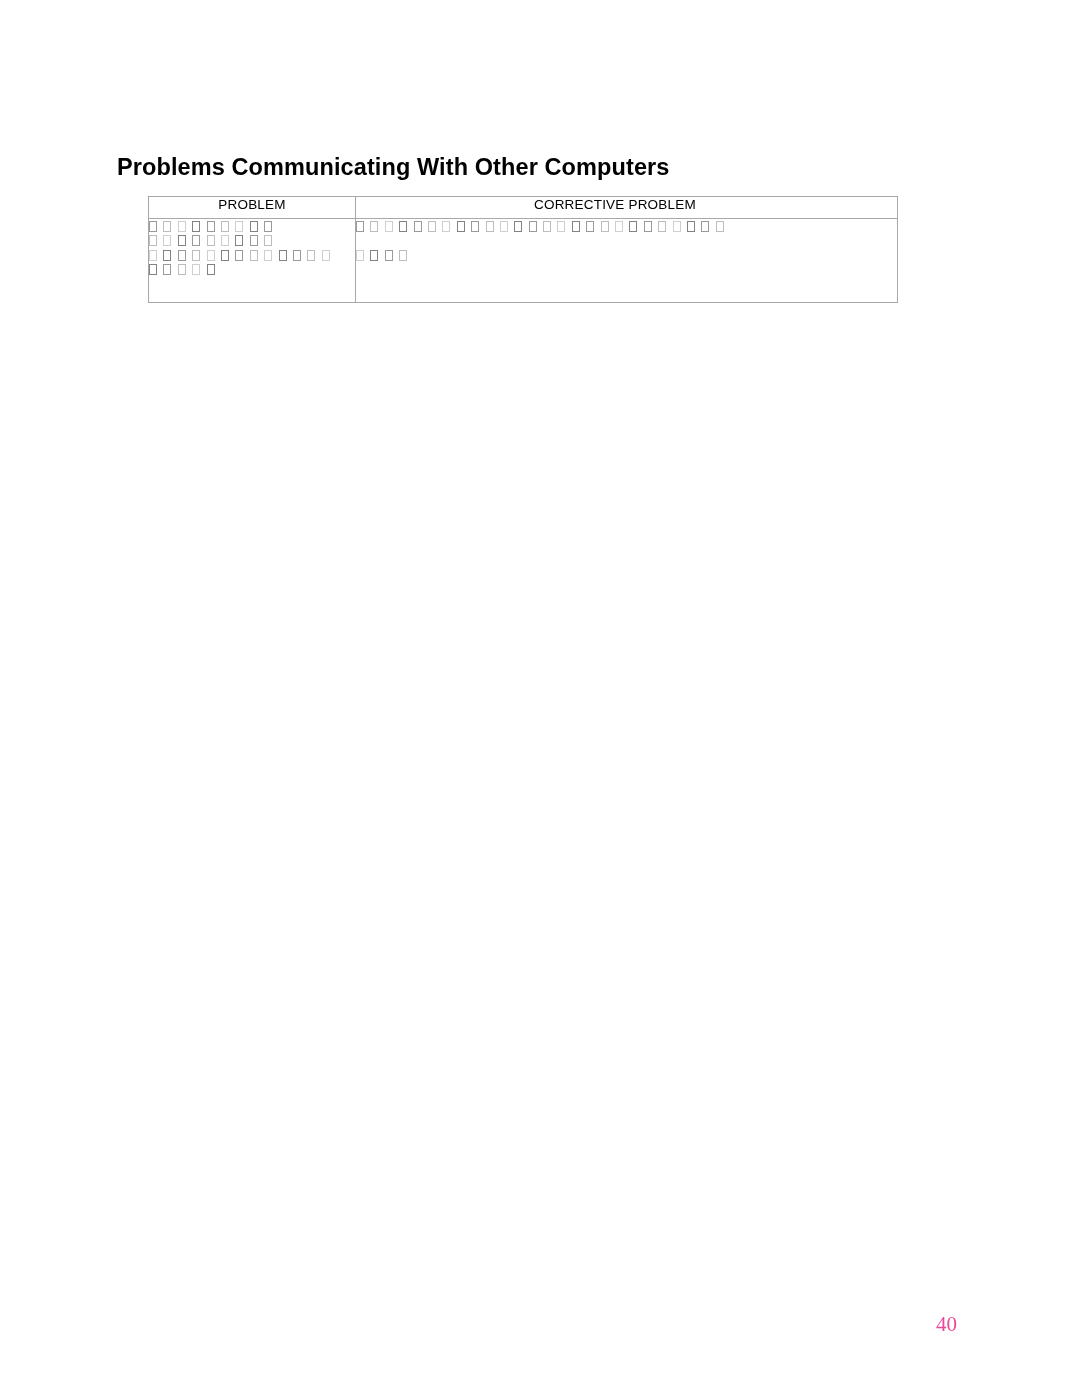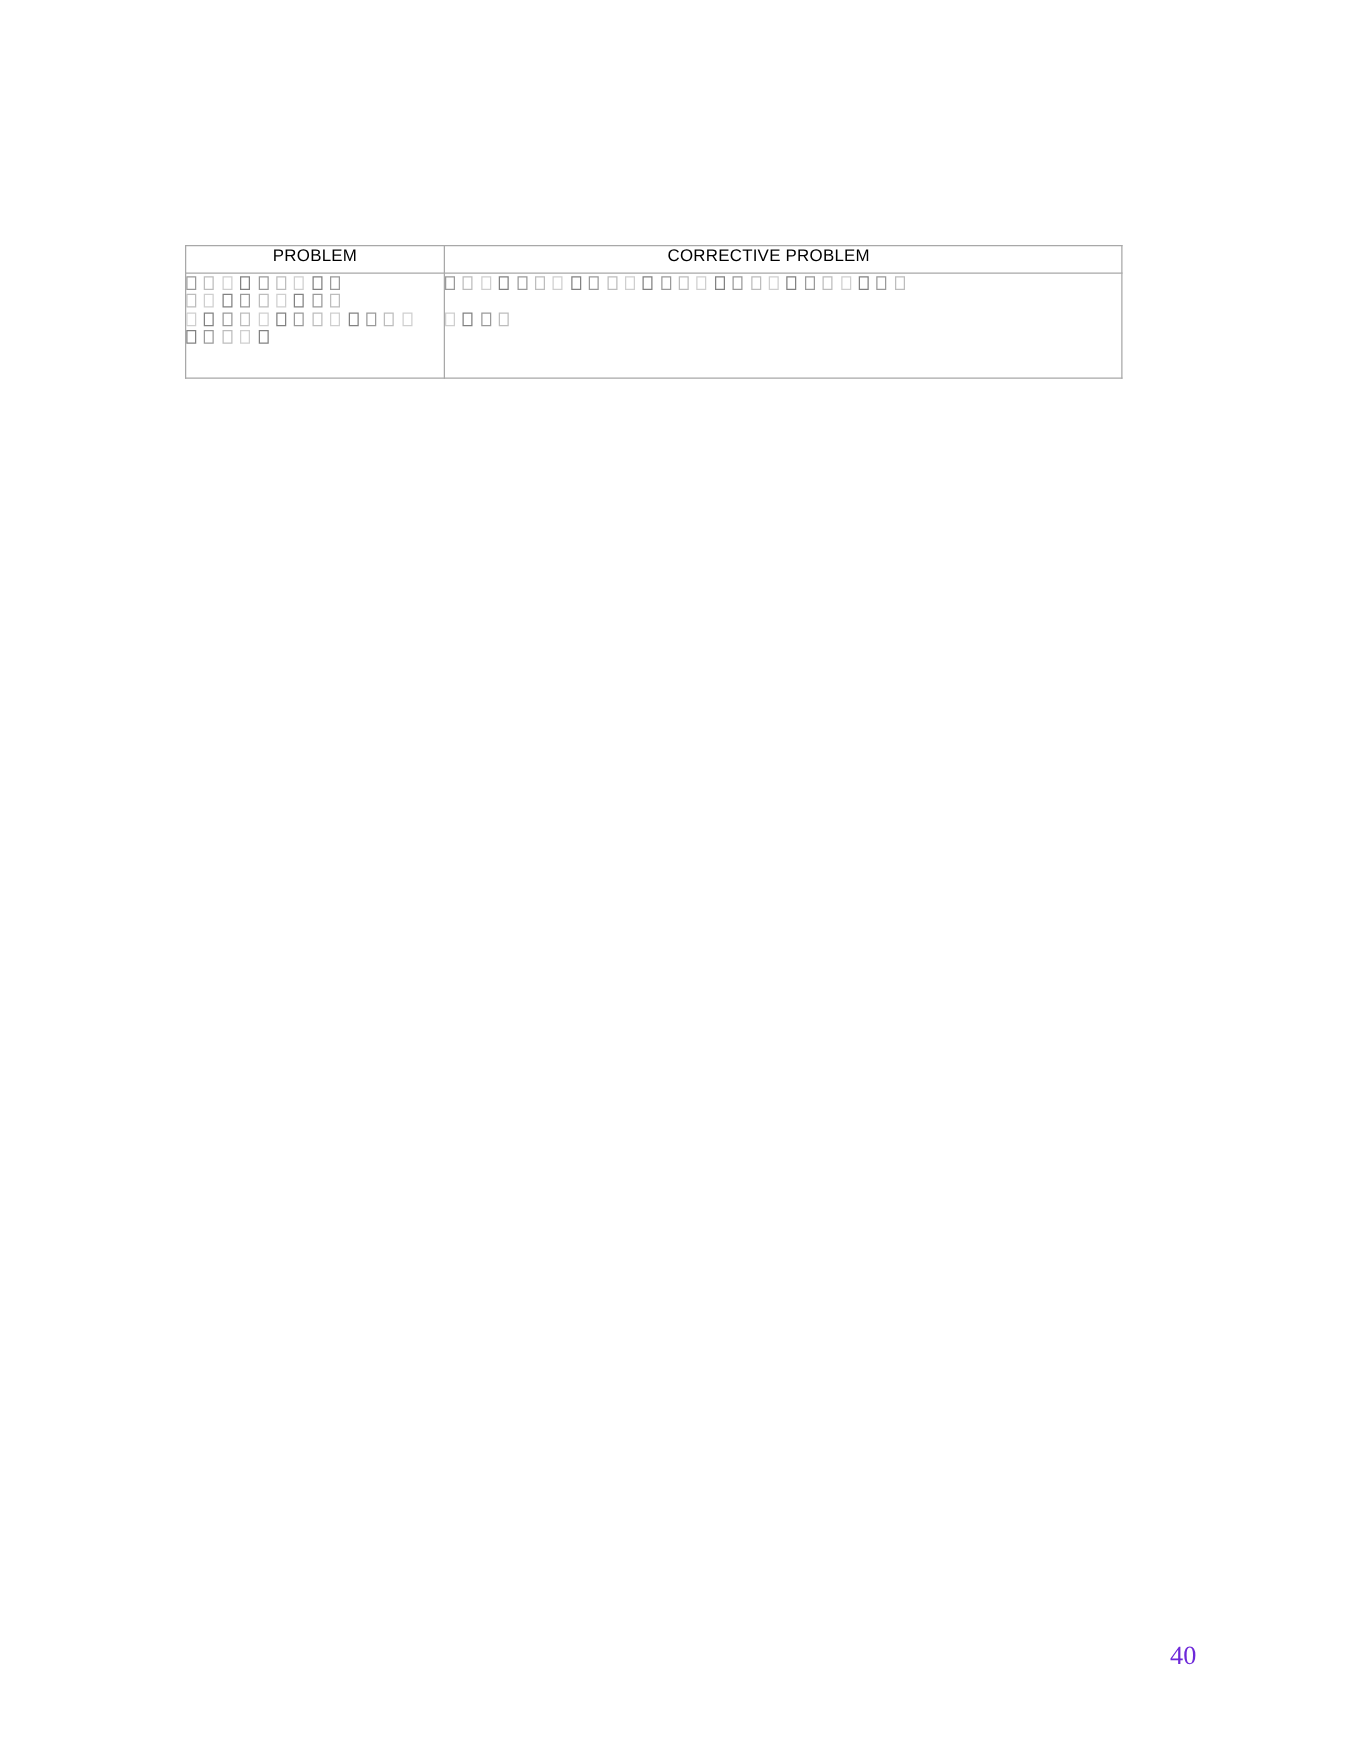--- a/index.html
+++ b/index.html
@@ -118,30 +118,31 @@
   .tofu.d3 { border-color: #9a9a9a; }
   .tofu.d4 { border-color: #828282; }
 
   
   .page-number {
     position: absolute;
     left: 936px;
     top: 1312px;
     font-family: "Liberation Serif", serif;
     font-size: 21px;
-    color: #6d28d9;
+    color: #ec4899;
     white-space: nowrap;
     text-align: center;
   }
 </style>
 </head>
 <body>
 
 <div class="page">
 
+  <h1 class="page-title">Problems Communicating With Other Computers</h1>
 
   <table class="problem-table">
     <colgroup>
       <col class="col-problem">
       <col class="col-action">
     </colgroup>
     <thead>
       <tr>
         <th class="head-cell head-problem">
           <span class="head-label">PROBLEM</span>

